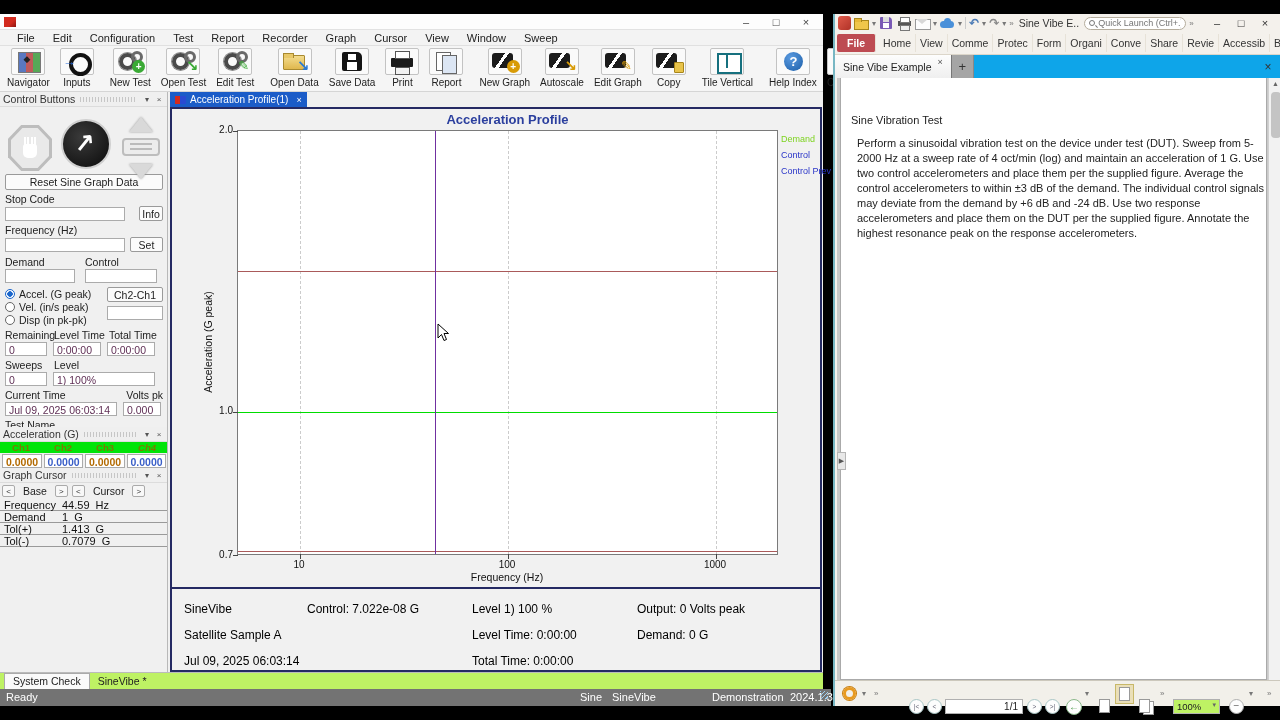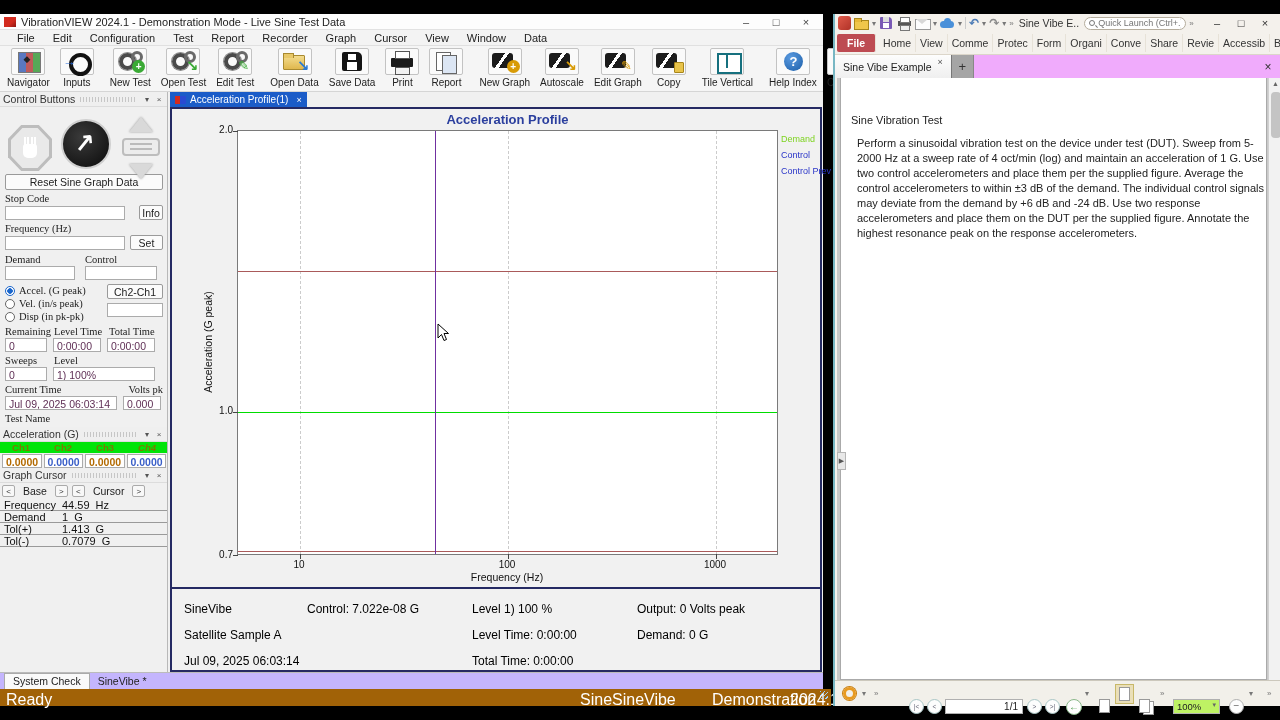--- a/index.html
+++ b/index.html
@@ -87,21 +87,21 @@
   
   #vv-left { position:absolute; left:0; top:78px; width:168px; height:580px;
              background:#f0f0f0; border-right:1px solid #b8b8b8; overflow:hidden; }
   .phdr { height:15px; display:flex; align-items:center; padding:0 3px;
           background:#efefef; border-bottom:1px solid #dcdcdc; }
   .phdr .ptitle { font-size:10.5px; color:#333; white-space:nowrap; }
   .phdr .dots { flex:1; height:5px; margin:0 5px;
     background:repeating-linear-gradient(90deg,#c6c6c6 0 1px,transparent 1px 3px); }
   .phdr .pbtn { width:12px; text-align:center; color:#555; font-size:8px; }
   .sect { position:absolute; left:0; width:168px; }
-  .lbl { font-size:10.5px; color:#222;font-family:Liberation Serif, serif; }
+  .lbl { font-size:10.5px; color:#222; }
   .field { background:#fff; border:1px solid #ababab; height:14px; font-size:10.5px;
            color:#5f2f55; padding:0 3px; width:100%; font-family:inherit; }
   .vbox { background:#fff; border:1px solid #ababab; height:14px; font-size:10.5px;
           color:#5f2f55; padding:1px 3px; overflow:hidden; white-space:nowrap; }
   .sbtn { background:#fbfbfb; border:1px solid #9a9a9a; border-radius:2px; font-size:10.5px;
           text-align:center; color:#222; }
   .row { display:flex; align-items:center; }
 
   .stop-oct { position:absolute; left:8px; top:18px; width:44px; height:46px;
     clip-path:polygon(30% 0,70% 0,100% 30%,100% 70%,70% 100%,30% 100%,0 70%,0 30%);
@@ -171,26 +171,26 @@
   .ylab { position:absolute; width:42px; text-align:right; font-size:10px; color:#111; }
   .xlab { position:absolute; font-size:10px; color:#111; transform:translateX(-50%); }
   .xtitle { position:absolute; font-size:10.5px; color:#111; transform:translateX(-50%); }
   .ytitle { position:absolute; left:36px; top:233px; transform:translate(-50%,-50%) rotate(-90deg);
     font-size:10.5px; color:#111; white-space:nowrap; }
   .g-status { position:absolute; left:0; right:0; top:478px; bottom:0; background:#f1f1f1;
     border-top:2px solid #252a63; }
   .g-status span { position:absolute; font-size:12px; color:#000; white-space:nowrap; }
 
   
-  #vv-tabs { position:absolute; left:0; top:658px; width:823px; height:17px; background:#c4b5fd;
+  #vv-tabs { position:absolute; left:0; top:658px; width:823px; height:17px; background:#bef264;
     border-top:1px solid #bbb; display:flex; align-items:flex-end; padding-left:4px; }
   .btab { font-size:10.5px; padding:1px 8px 2px; color:#222; }
   .btab.active { background:#fafafa; border:1px solid #aaa; border-bottom:none; }
   #vv-statusbar { position:absolute; left:0; top:675px; width:831px; height:17px;
-    background:#a16207; color:#fff; font-size:16px; }
+    background:#737373; color:#fff; font-size:11px; }
   #vv-statusbar span { position:absolute; top:2px; white-space:nowrap; }
   .grip { position:absolute; right:3px; bottom:2px; width:8px; height:8px;
     background:repeating-linear-gradient(135deg,#9fd0f0 0 1px,transparent 1px 3px); }
 
   
   #pdf-window { position:absolute; left:833px; top:14px; width:447px; height:692px;
     background:#f4f1ec; border-left:2px solid #78b7c4; font-size:11px; color:#222; }
   .p-qat { height:18px; display:flex; align-items:center; padding:0 3px; gap:3px; }
   .qi { position:relative; width:15px; height:14px; flex:none; }
   .qi-app { background:linear-gradient(135deg,#e05a4a,#b03328); border-radius:3px; width:13px; }
@@ -238,21 +238,21 @@
   .ribicon { position:relative; width:18px; height:16px; margin-left:4px; }
   .ribicon.pg::before { content:""; position:absolute; left:3px; top:1px; width:11px; height:13px;
     background:#fff; border:1px solid #999; }
   .ribicon.pg::after { content:"A"; position:absolute; left:10px; top:6px; font-size:8px;
     color:#2a6ad4; font-weight:bold; }
   .ribicon.fd::before { content:""; position:absolute; left:2px; top:4px; width:13px; height:9px;
     background:#f0c64a; border:1px solid #a8861a; }
   .ribicon.fd::after { content:"A"; position:absolute; left:11px; top:7px; font-size:8px;
     color:#2a6ad4; font-weight:bold; }
 
-  .p-tabbar { height:23px; background:#f0abfc; display:flex; align-items:stretch; }
+  .p-tabbar { height:23px; background:#0ea5e9; display:flex; align-items:stretch; }
   .doctab { background:linear-gradient(#fdfdfd,#efefef); border-right:1px solid #777;
     display:flex; align-items:center; padding:0 8px; gap:6px; font-size:10.5px; color:#222; }
   .doctab .dtclose { font-size:9px; color:#555; align-self:flex-start; margin-top:2px; }
   .newtab { width:22px; display:flex; align-items:center; justify-content:center;
     background:#a5a5a5; border-right:1px solid #888; color:#333; font-size:13px; }
   .barclose { margin-left:auto; width:24px; display:flex; align-items:center;
     justify-content:center; color:#333; font-size:12px; }
 
   .p-doc { position:absolute; left:2px; top:64px; width:445px; height:602px; background:#c9c9c9; }
   .page { position:absolute; left:3px; top:0; width:427px; height:602px; background:#fff;
@@ -294,40 +294,39 @@
 </style>
 </head>
 <body>
 
 <div id="screen">
 
   <div id="vv-window">
 
     <div class="vv-titlebar">
       <div class="vv-appicon"></div>
-      <div class="vv-title">VibrationVIEW 2024.1 - Demonstration Mode - Live Sine Test Data</div>
       <div class="vv-winbtns">
         <div class="wc">–</div>
         <div class="wc">□</div>
         <div class="wc">×</div>
       </div>
     </div>
 
     <div class="vv-menubar">
       <span>File</span>
       <span>Edit</span>
       <span>Configuration</span>
       <span>Test</span>
       <span>Report</span>
       <span>Recorder</span>
       <span>Graph</span>
       <span>Cursor</span>
       <span>View</span>
       <span>Window</span>
-      <span>Data</span>
+      <span>Sweep</span>
     </div>
 
     <div class="vv-toolbar">
       <div class="tbi">
         <div class="icbox">
             <span class="ic ic-nav"></span>
           </div>
         <span class="tlabel">Navigator</span>
       </div>
       <div class="tbi">

